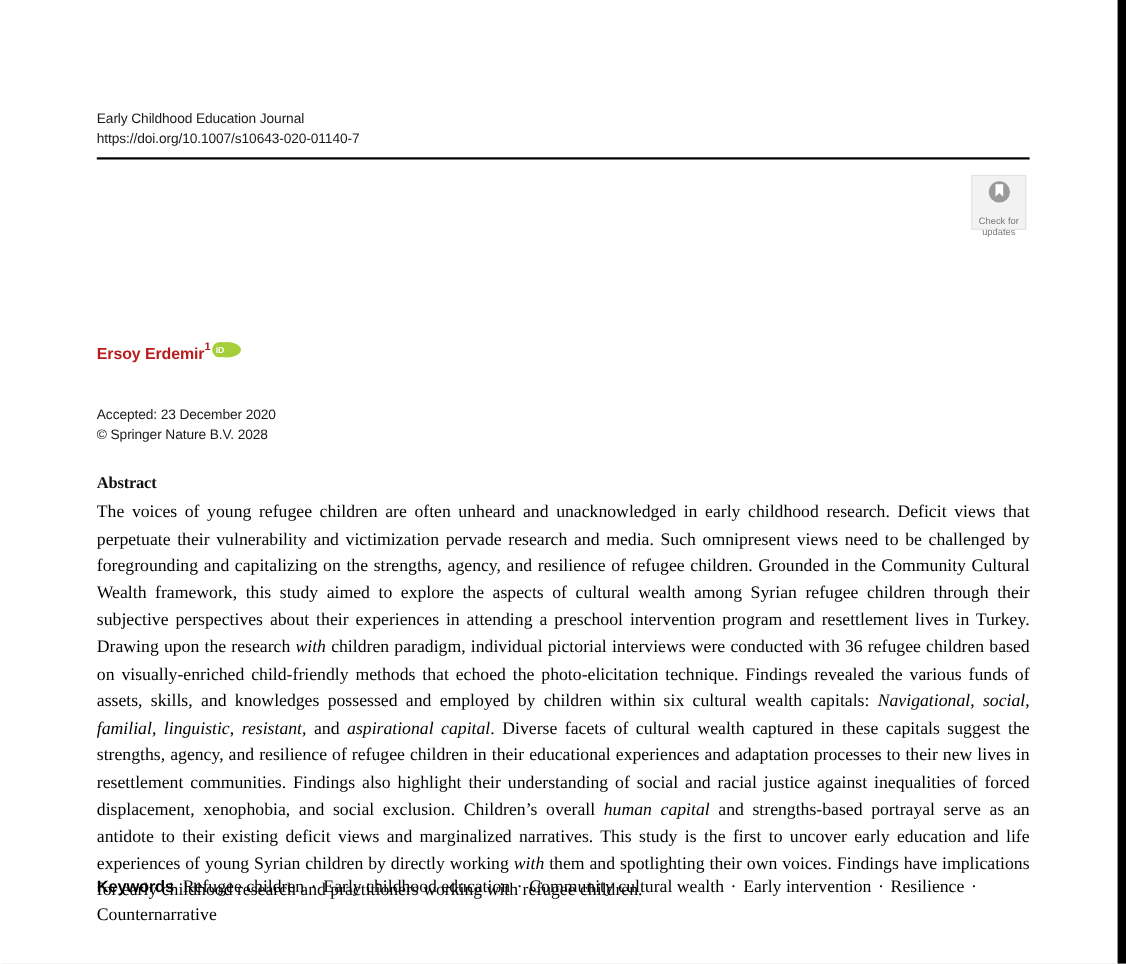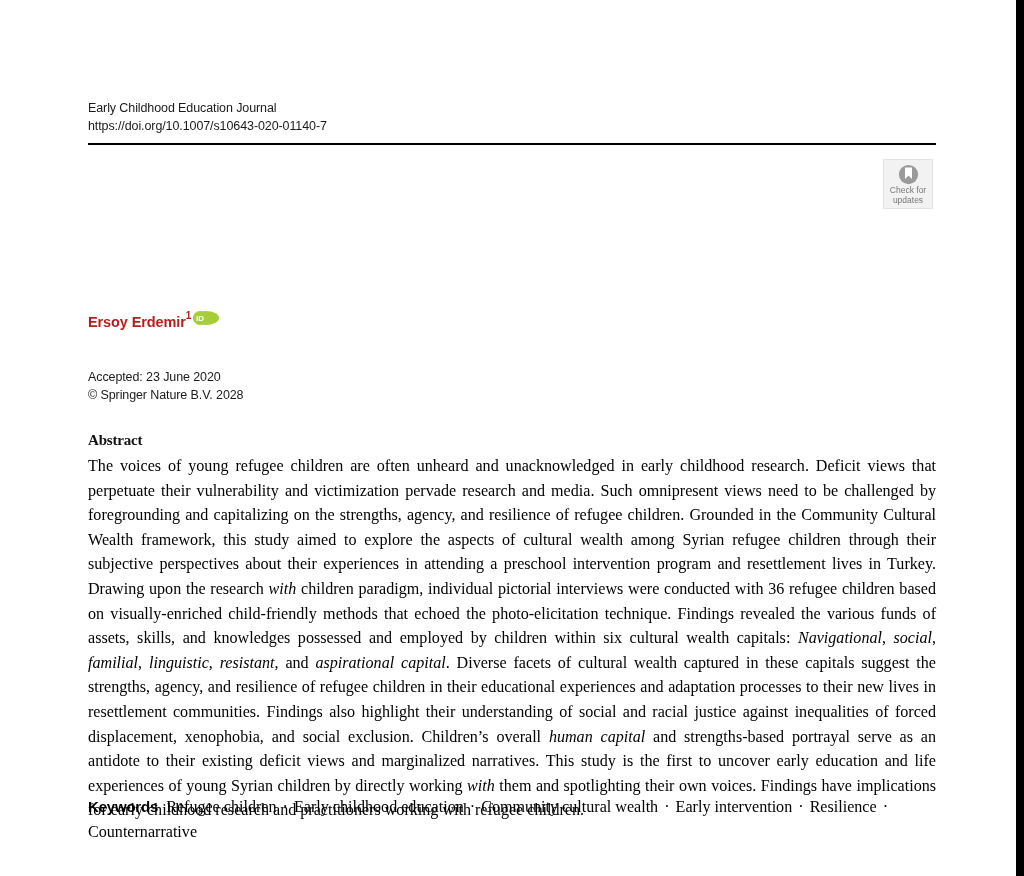--- a/index.html
+++ b/index.html
@@ -77,21 +77,21 @@
     width: 21px;
     height: 21px;
     flex: none;
   }
   .crossmark .cm-text {
     font-family: "Liberation Sans", sans-serif;
     font-size: 8.5px;
     line-height: 9.5px;
     color: #777777;
     text-align: center;
-    margin-top: 1px;
+    margin-top: 12px;
   }
 
   
   .title {
     position: absolute;
     left: 88px;
     top: 226px;
     width: 800px;
     font-family: "Liberation Sans", sans-serif;
     font-weight: bold;
@@ -219,21 +219,21 @@
       <span class="sup">1</span>
     <span class="orcid">
       <svg width="14" height="14" viewBox="0 0 14 14">
         <circle cx="7" cy="7" r="7" fill="#a6ce39"></circle>
         <text x="7" y="10.2" font-family="Liberation Sans, sans-serif" font-size="8" font-weight="bold" fill="#ffffff" text-anchor="middle">iD</text>
       </svg>
     </span>
   </div>
 
   <div class="pubinfo">
-    <div>Accepted: 23 June 2020</div>
+    <div>Accepted: 23 December 2020</div>
     <div>© Springer Nature B.V. 2028</div>
   </div>
 
   <div class="abstract-heading">Abstract</div>
   <div class="abstract-body">The voices of young refugee children are often unheard and unacknowledged in early childhood research. Deficit views that perpetuate their vulnerability and victimization pervade research and media. Such omnipresent views need to be challenged by foregrounding and capitalizing on the strengths, agency, and resilience of refugee children. Grounded in the Community Cultural Wealth framework, this study aimed to explore the aspects of cultural wealth among Syrian refugee children through their subjective perspectives about their experiences in attending a preschool intervention program and resettlement lives in Turkey. Drawing upon the research <i>with</i> children paradigm, individual pictorial interviews were conducted with 36 refugee children based on visually-enriched child-friendly methods that echoed the photo-elicitation technique. Findings revealed the various funds of assets, skills, and knowledges possessed and employed by children within six cultural wealth capitals: <i>Navigational</i>, <i>social</i>, <i>familial</i>, <i>linguistic</i>, <i>resistant</i>, and <i>aspirational capital</i>. Diverse facets of cultural wealth captured in these capitals suggest the strengths, agency, and resilience of refugee children in their educational experiences and adaptation processes to their new lives in resettlement communities. Findings also highlight their understanding of social and racial justice against inequalities of forced displacement, xenophobia, and social exclusion. Children’s overall <i>human capital</i> and strengths-based portrayal serve as an antidote to their existing deficit views and marginalized narratives. This study is the first to uncover early education and life experiences of young Syrian children by directly working <i>with</i> them and spotlighting their own voices. Findings have implications for early childhood research and practitioners working with refugee children.</div>
 
   <div class="keywords">
     <span class="kw-label">Keywords</span>
     <span><span>&nbsp;Refugee children</span><span class="kw-sep"> · </span><span>Early childhood education</span><span class="kw-sep"> · </span><span>Community cultural wealth</span><span class="kw-sep"> · </span><span>Early intervention</span><span class="kw-sep"> · </span><span>Resilience</span><span class="kw-sep"> · </span><span>Counternarrative</span></span>
   </div>

